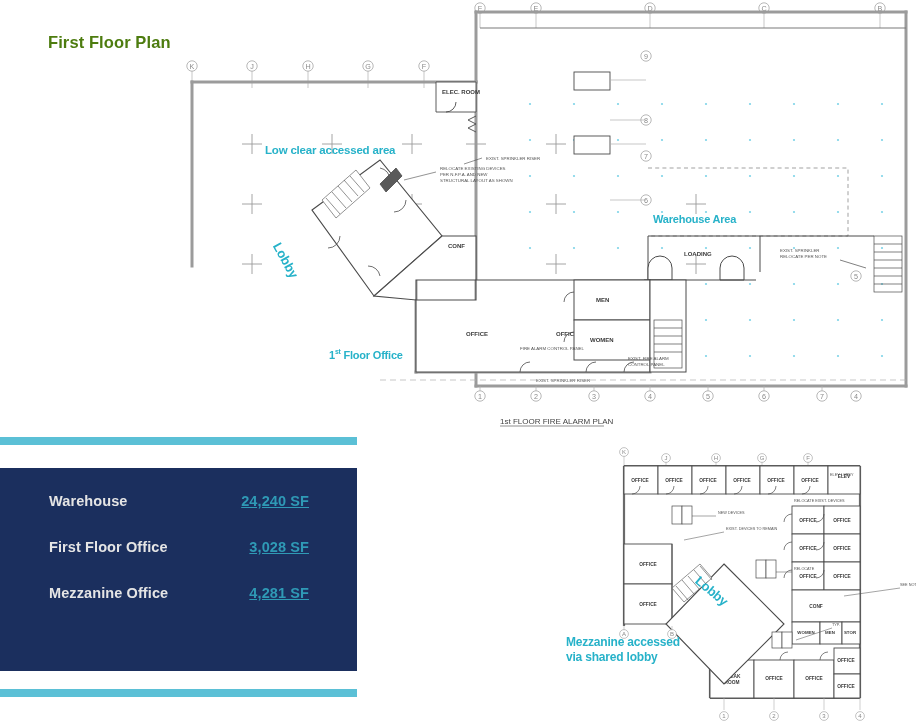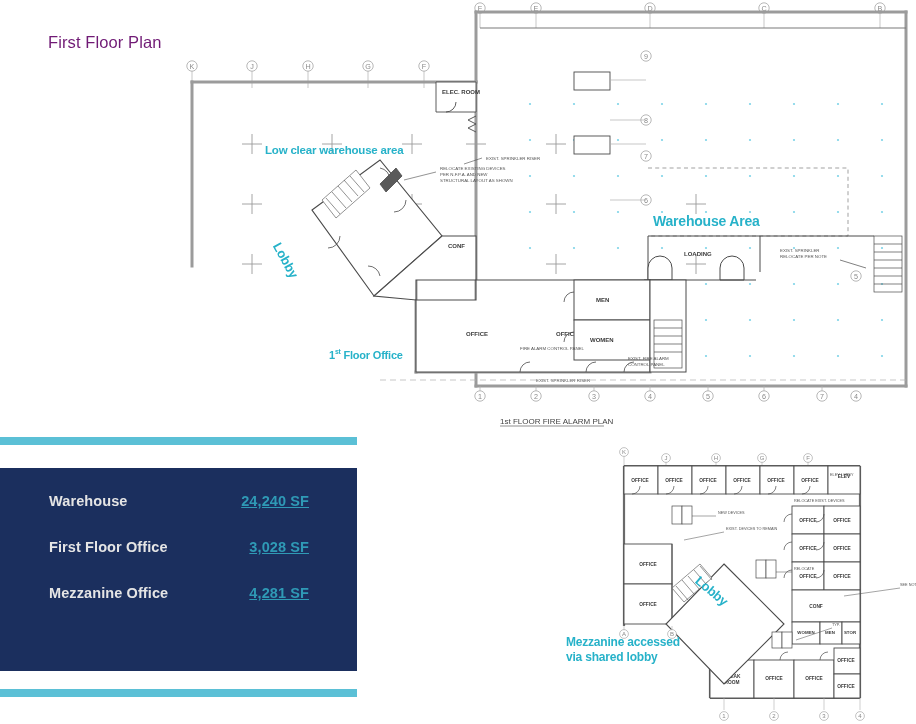--- a/index.html
+++ b/index.html
@@ -9,39 +9,39 @@
     background:#ffffff;
     font-family:"Liberation Sans", sans-serif;
     overflow:hidden;
     position:relative;
   }
   .sheet{position:absolute;inset:0;}
 
   
   .plan-title{
     position:absolute;
-    color:#701a75;
-    font-weight:normal;
+    color:#4d7c0f;
+    font-weight:bold;
     letter-spacing:.1px;
     white-space:nowrap;
   }
   #first-floor-title{left:48px;top:33px;font-size:16.5px;}
   #mezz-title{left:402px;top:505px;font-size:16.5px;}
 
   
   .plan-label{
     position:absolute;
     color:#27b2c9;
     font-weight:bold;
     white-space:nowrap;
     font-size:11.5px;
     letter-spacing:-.2px;
   }
   #label-lowclear{left:265px;top:144px;font-size:11.5px;}
-  #label-warehouse-area{left:653px;top:213px;font-size:14px;}
+  #label-warehouse-area{left:653px;top:213px;font-size:11px;}
   #label-first-floor-office{left:329px;top:348px;font-size:11px;}
   #label-lobby-first{
     left:283px;top:240px;font-size:13px;
     transform:rotate(61deg);transform-origin:left top;
   }
   #label-lobby-mezz{
     left:702px;top:573px;font-size:13px;
     transform:rotate(40deg);transform-origin:left top;
   }
   #mezz-caption{
@@ -663,21 +663,21 @@
         <line x1="130" y1="129" x2="130" y2="135"></line>
         <line x1="12" y1="93" x2="12" y2="95"></line>
         <line x1="36" y1="93" x2="36" y2="95"></line>
       </g>
     </svg>
   </div>
 
   <div class="plan-title" id="first-floor-title">First Floor Plan</div>
 
 
-  <div class="plan-label" id="label-lowclear">Low clear warehouse area</div>
+  <div class="plan-label" id="label-lowclear">Low clear accessed area</div>
 
   <div class="plan-label" id="label-warehouse-area">Warehouse Area</div>
 
   <div class="plan-label" id="label-lobby-first">Lobby</div>
 
   <div class="plan-label" id="label-first-floor-office"><span>1</span><sup style="font-size:.62em;">st</sup><span> Floor Office</span></div>
 
   <div class="plan-label" id="label-lobby-mezz">Lobby</div>
 
   <div id="mezz-caption">

